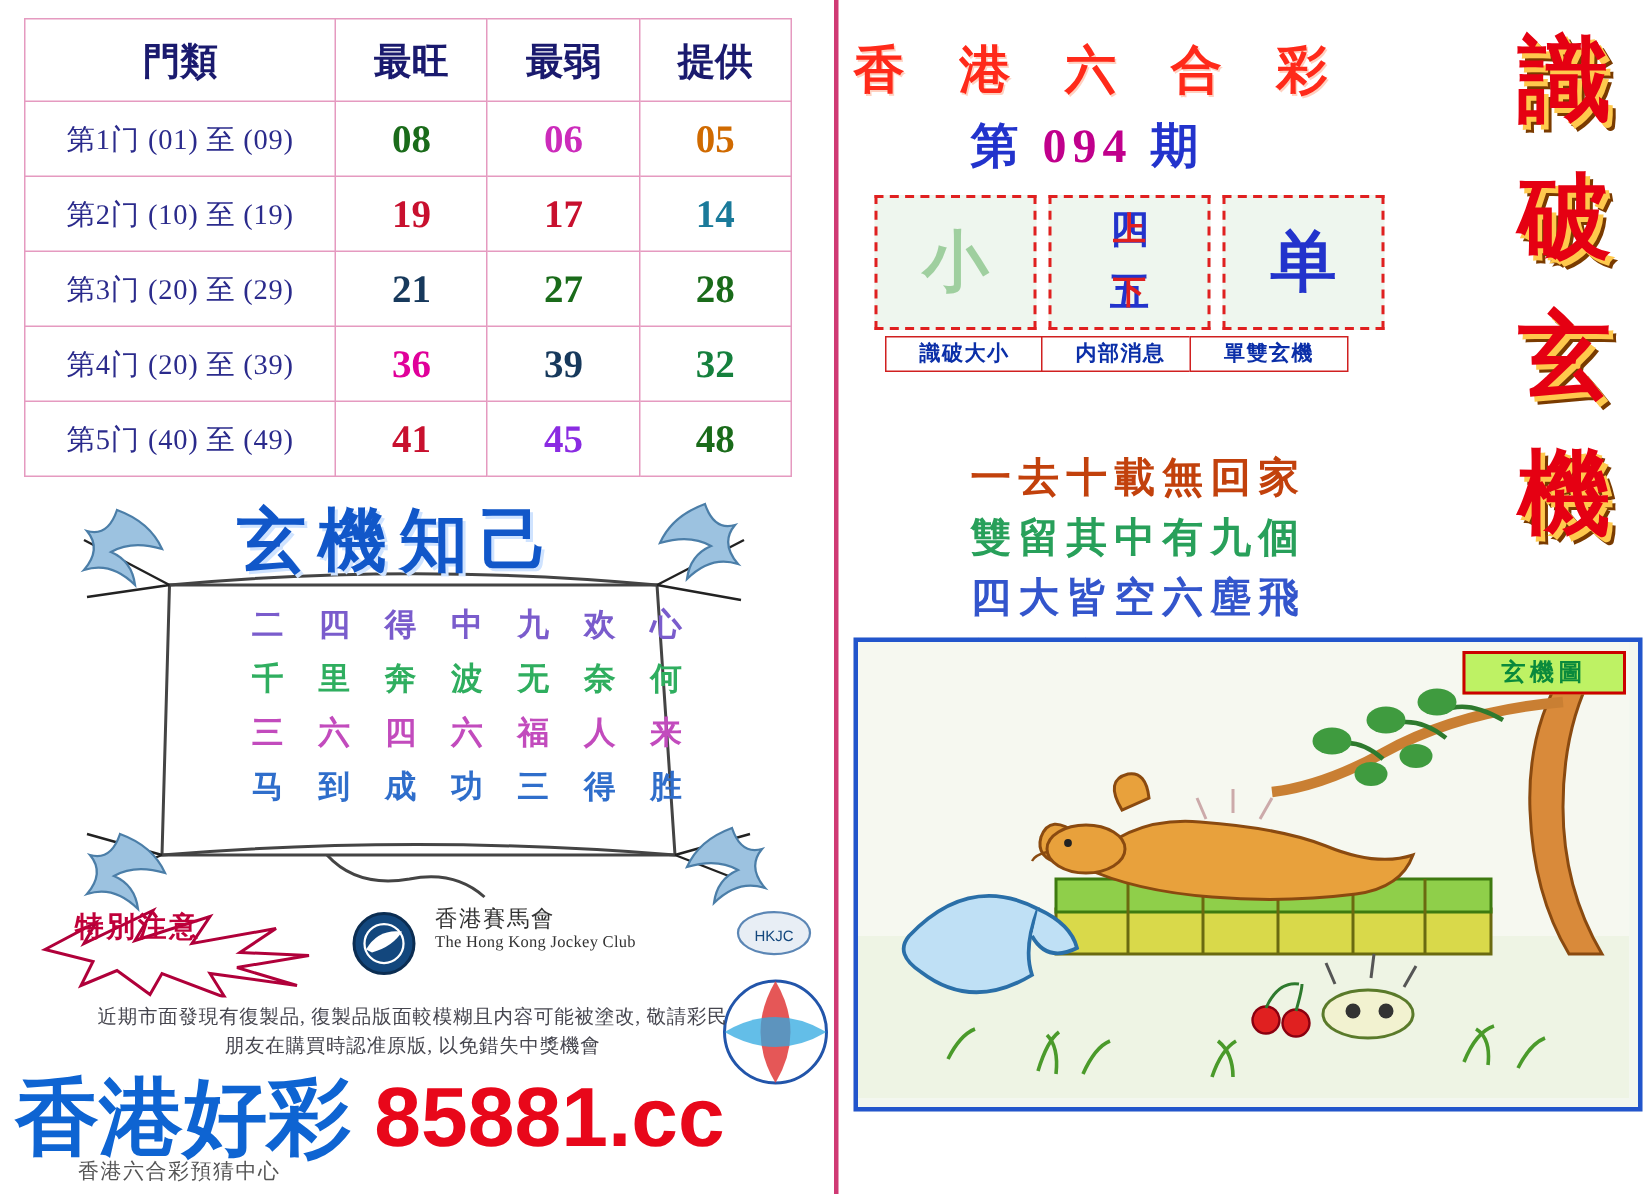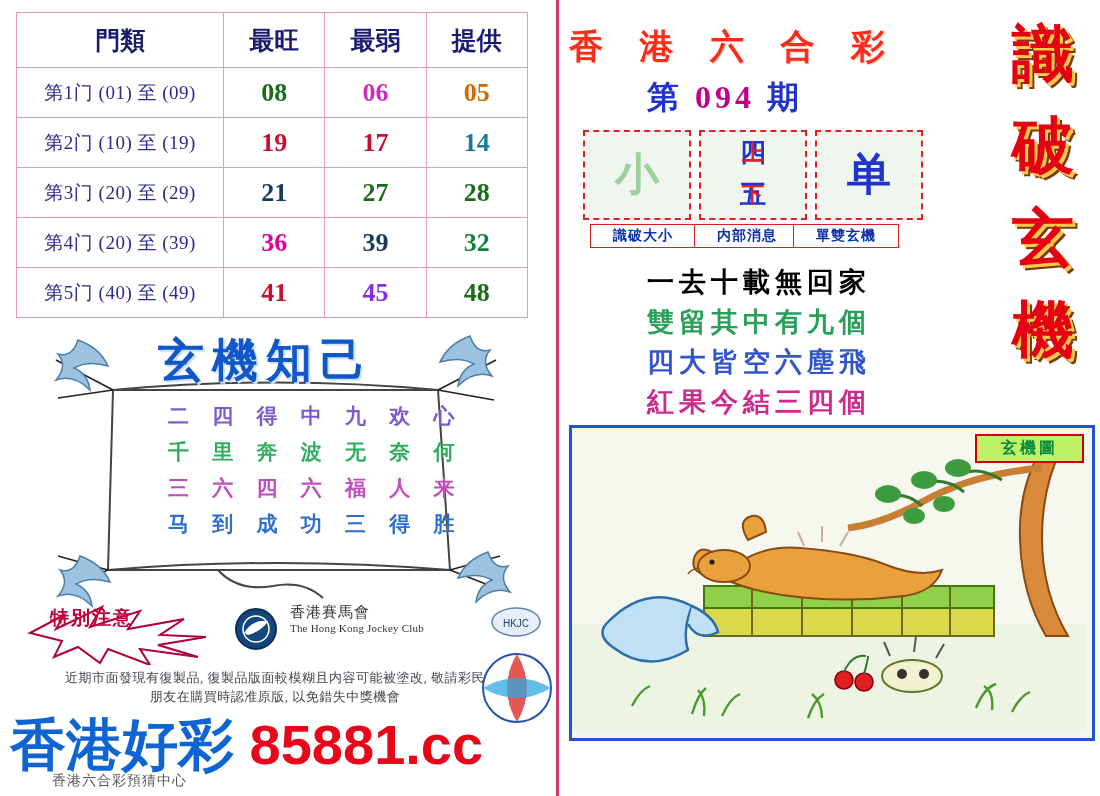--- a/index.html
+++ b/index.html
@@ -252,21 +252,21 @@
   }
   .rpoem-line {
     font-size: 27px;
     font-weight: bold;
     letter-spacing: 5px;
     line-height: 40px;
     text-align: center;
     white-space: nowrap;
     font-family: "Liberation Serif", serif;
   }
-  .rp-1 { color: #000000; }
+  .rp-1 { color: #c2410c; margin-top: 36px; }
   .rp-2 { color: #28a05a; }
   .rp-3 { color: #3355cc; }
   .rp-4 { color: #cc2b8e; }
 
   
   #picture-frame {
     position: absolute;
     left: 10px; top: 425px;
     width: 520px; height: 310px;
     border: 3px solid #2255cc;

